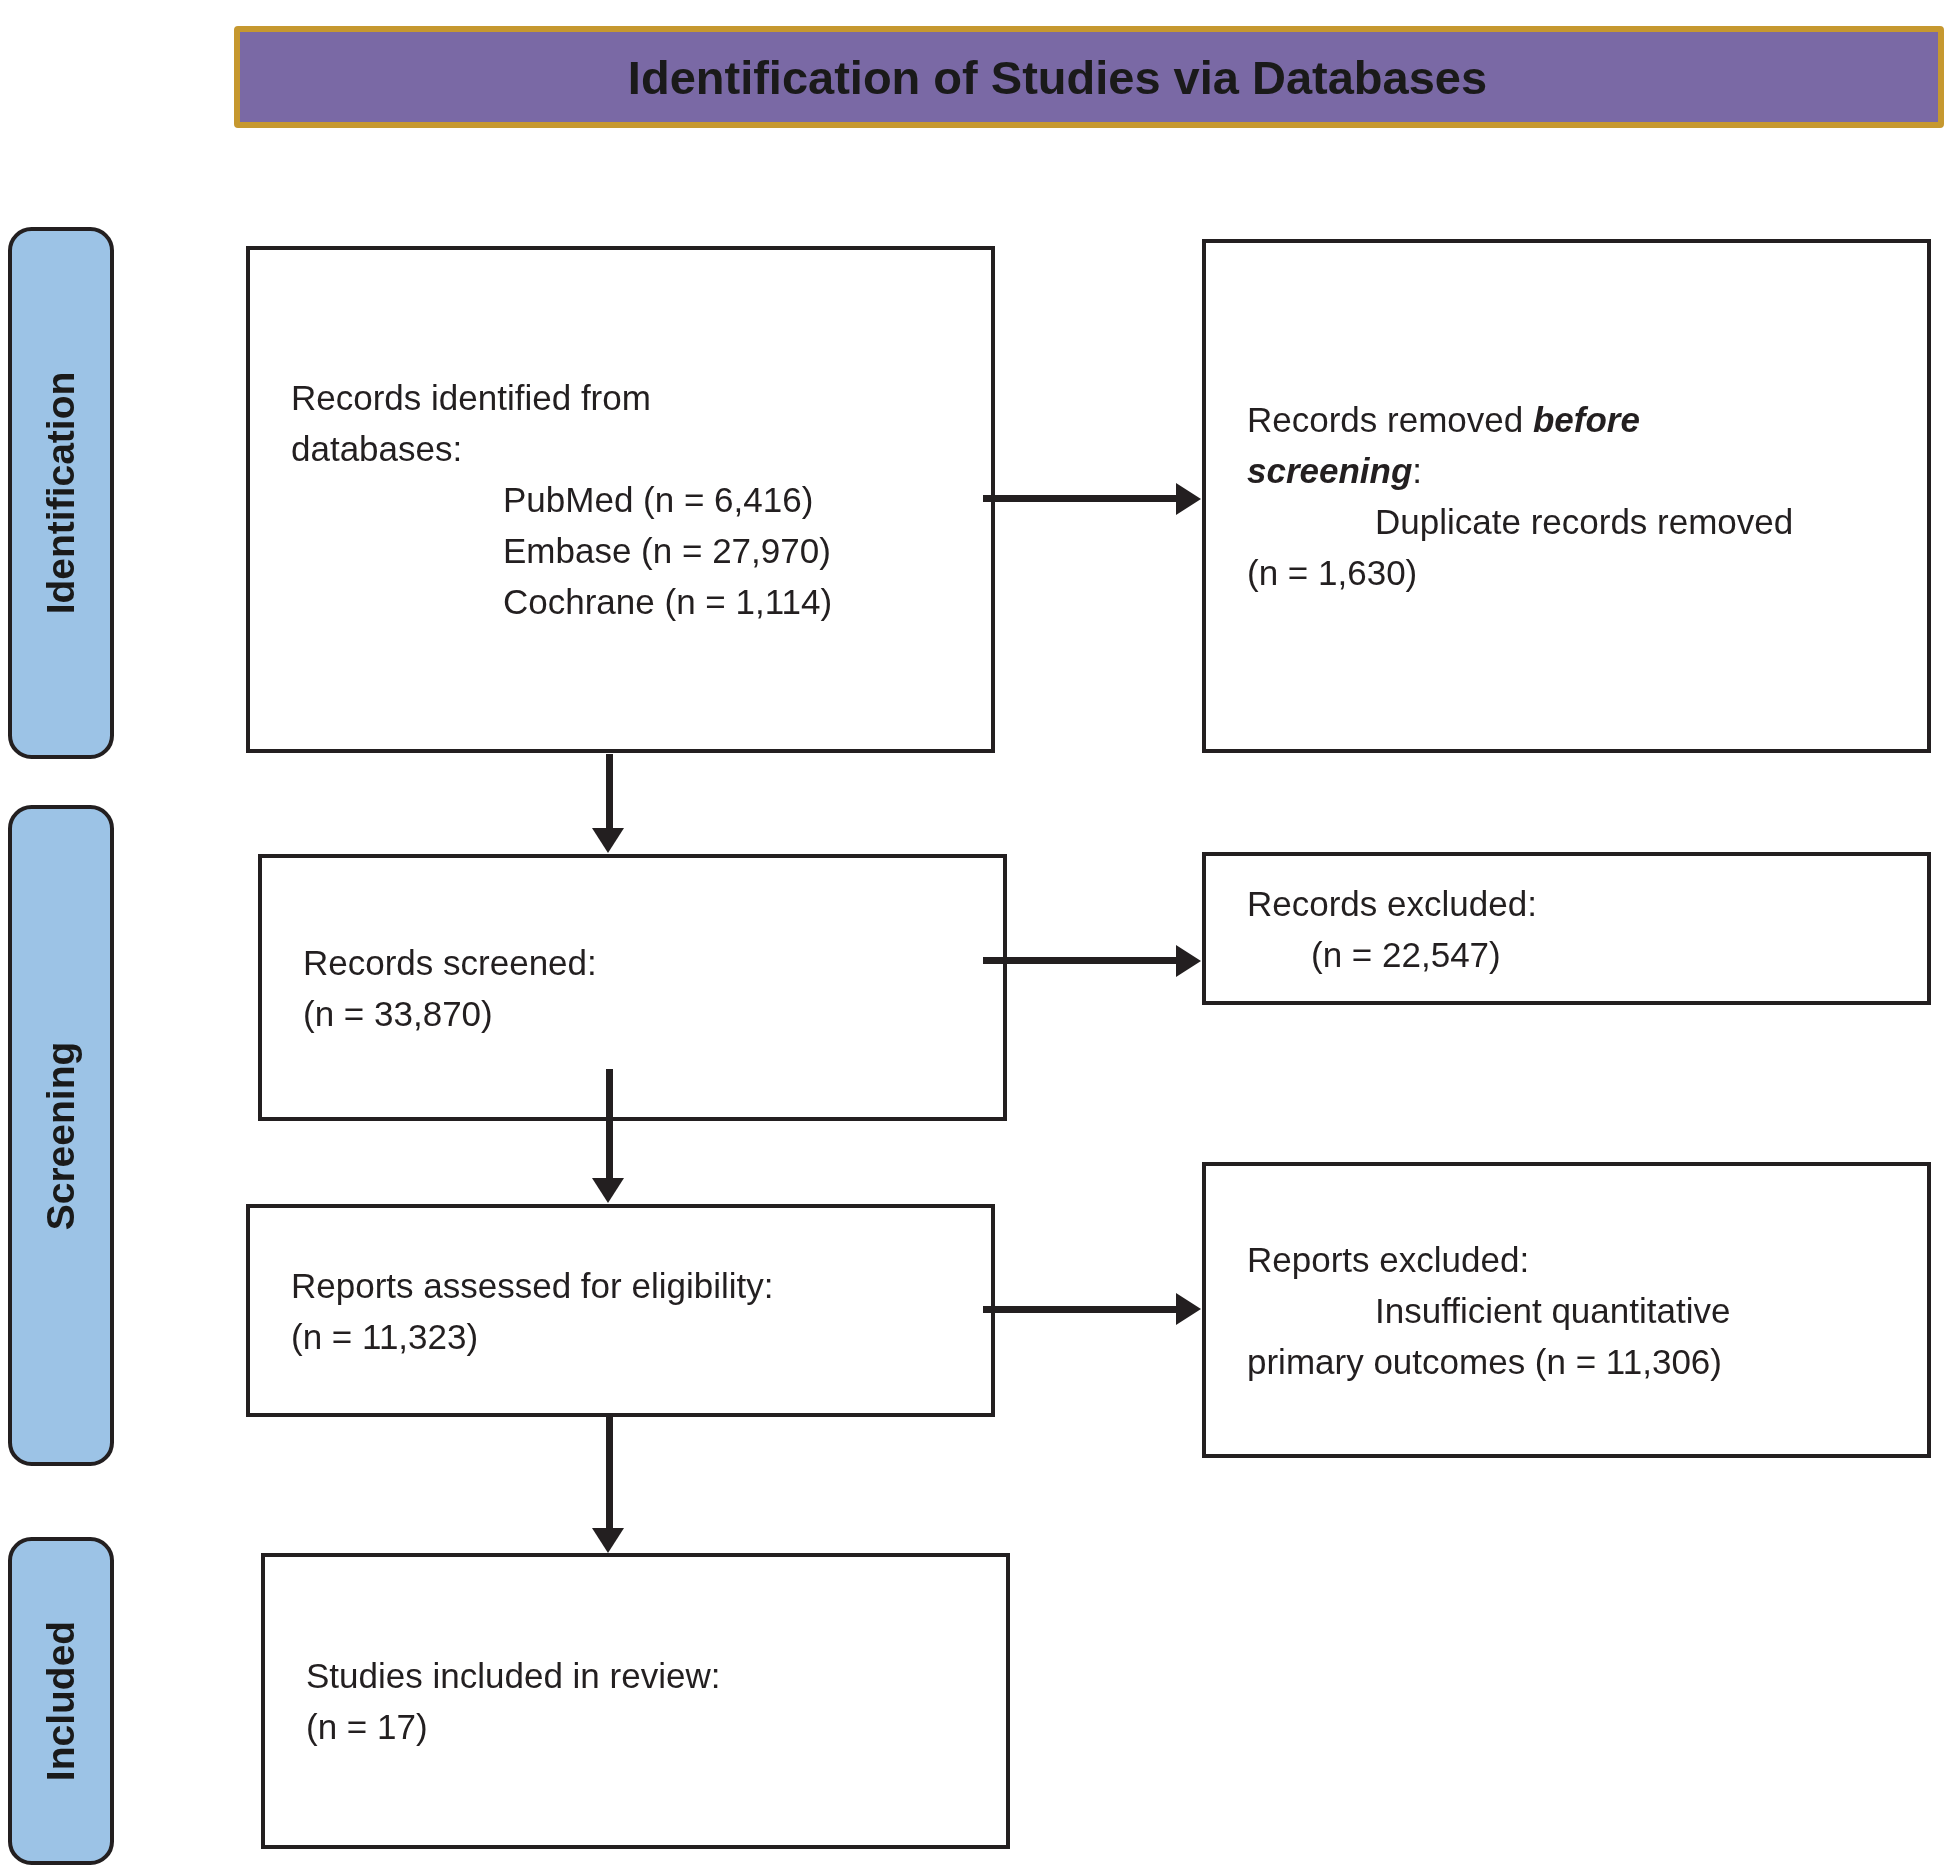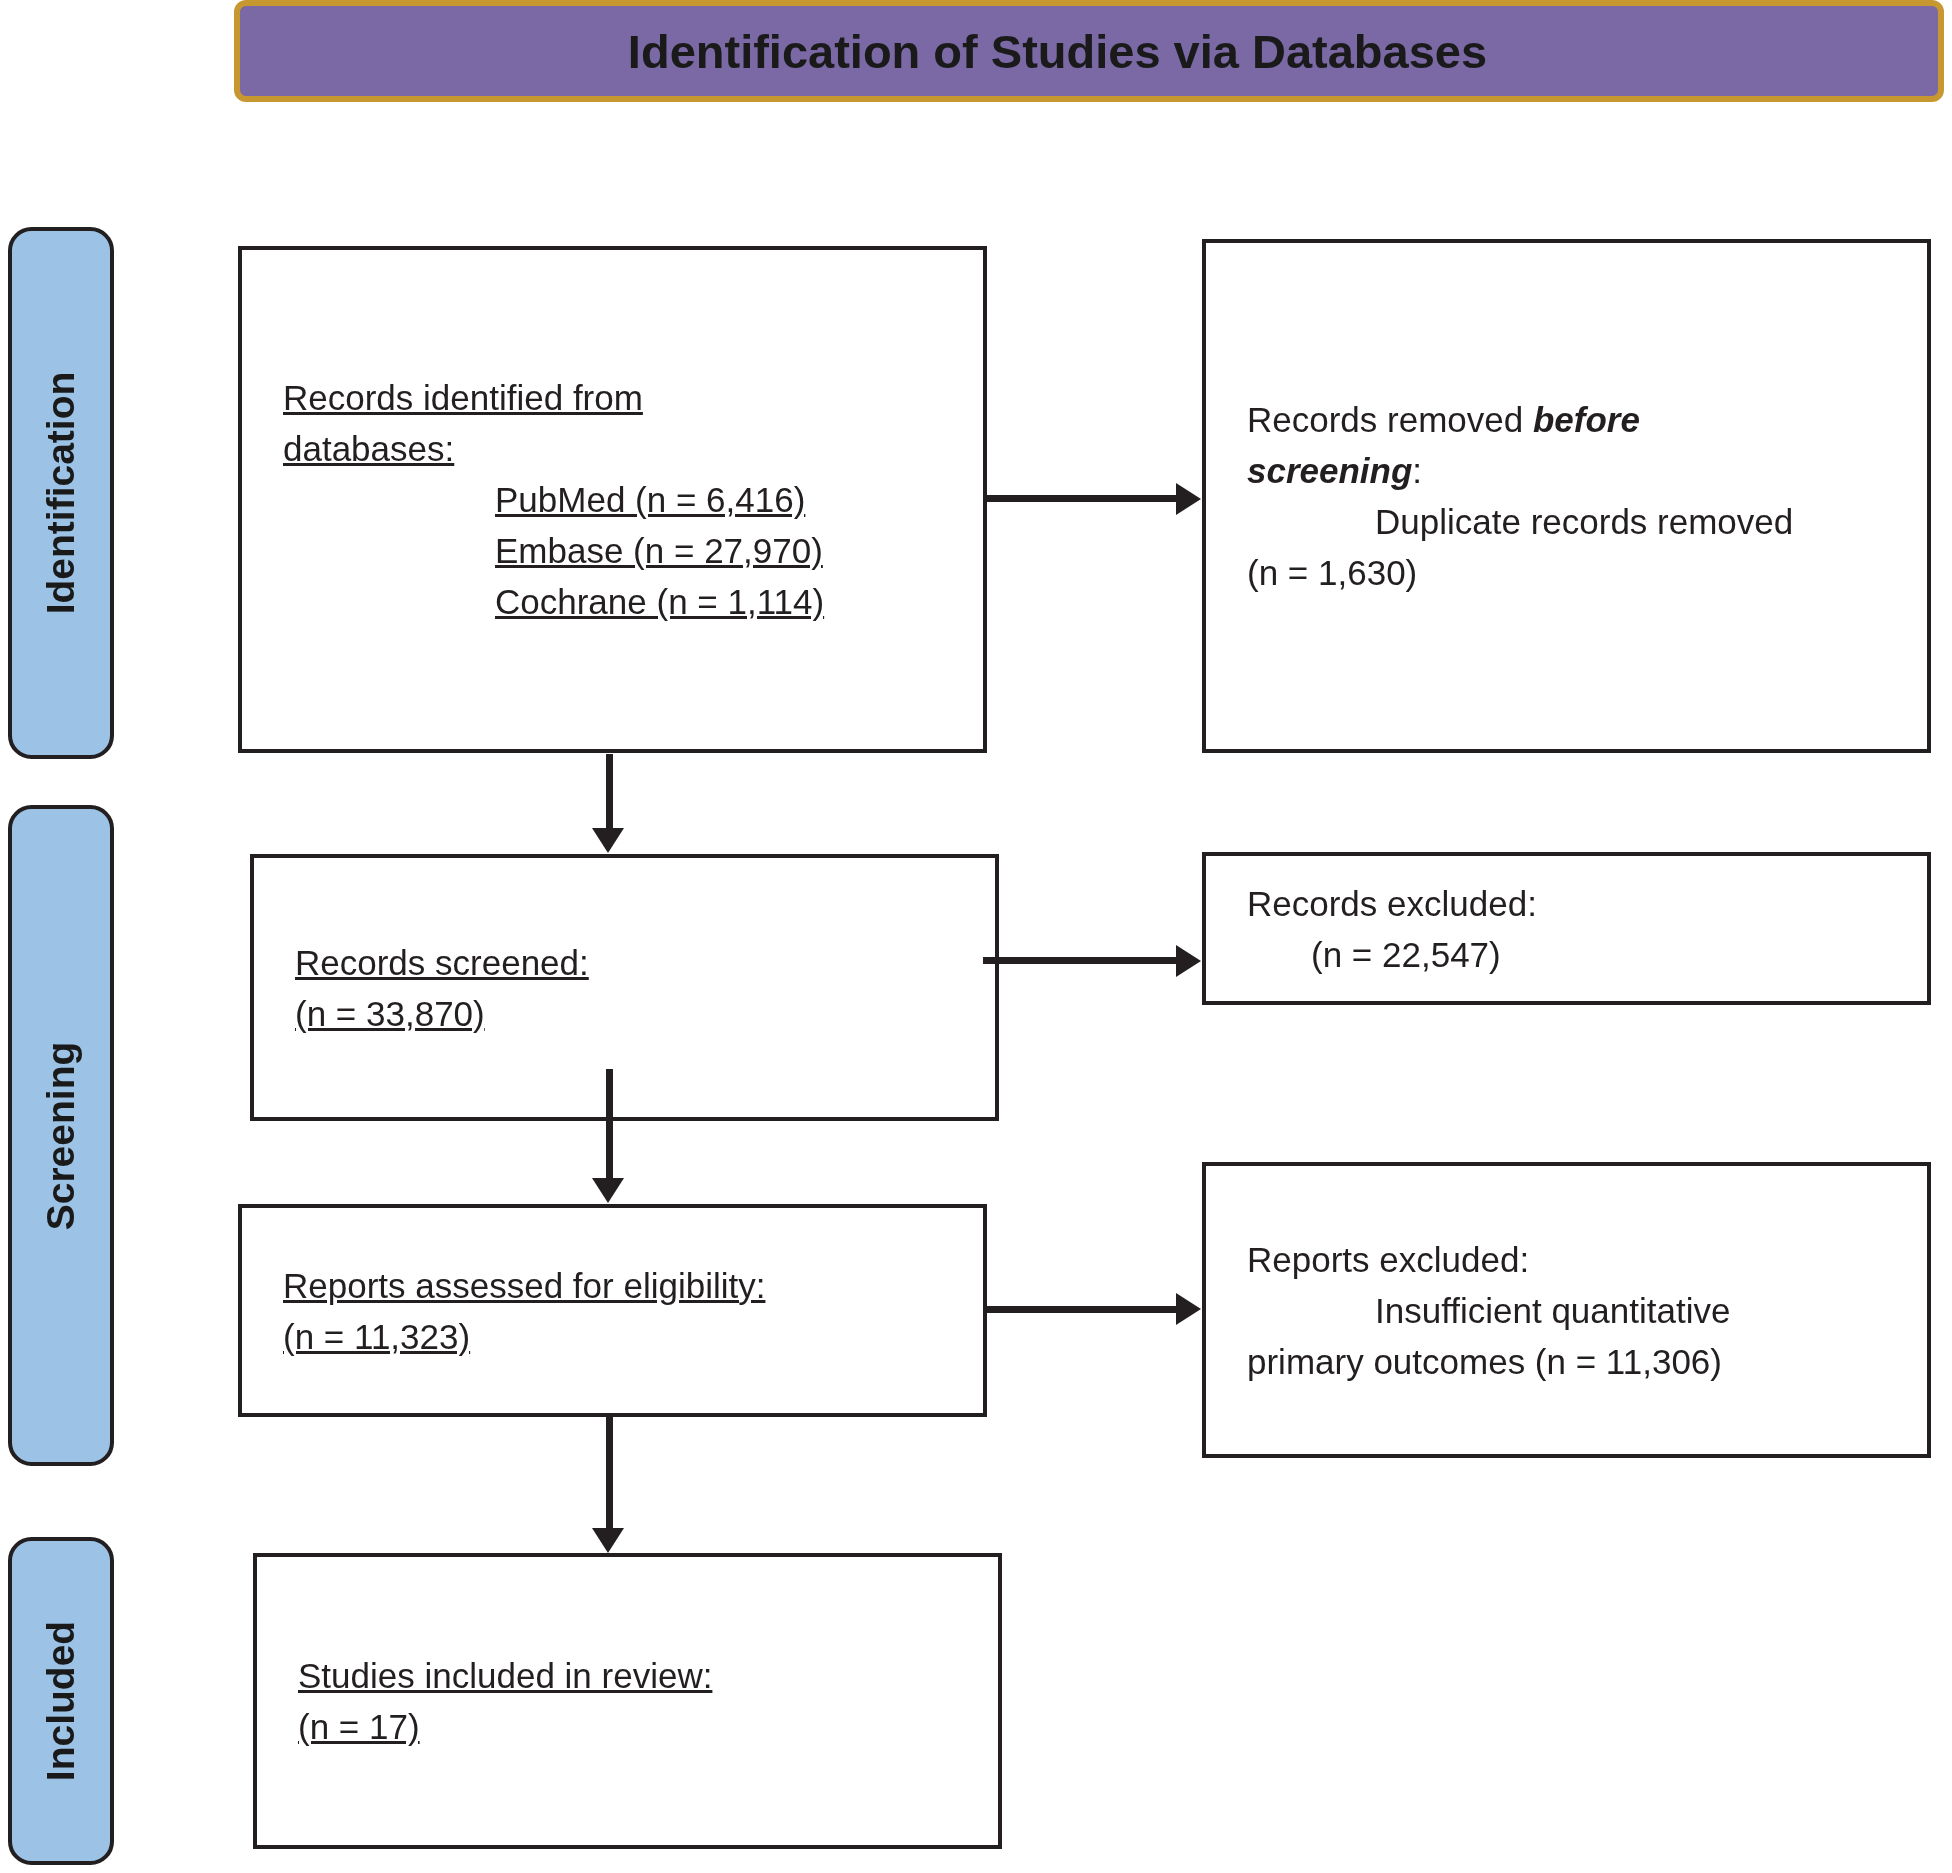--- a/index.html
+++ b/index.html
@@ -8,25 +8,25 @@
     width: 1952px;
     height: 1874px;
     background: #ffffff;
     font-family: "Liberation Sans", sans-serif;
     color: var(--text, #231f20);
   }
 
   
   .banner {
     position: absolute;
-    left: 234px; top: 0;
+    left: 234px; top: 26px;
     width: 1710px; height: 102px;
     background: var(--banner-fill, #7a69a5);
     border: 6.9px solid var(--banner-border, #c6982f);
-    border-radius: 12px;
+    border-radius: 4px;
     box-sizing: border-box;
     display: flex;
     align-items: center;
     justify-content: center;
     padding-right: 63px;
   }
   .banner-title {
     font-size: 47px;
     font-weight: bold;
     color: #1a1a1a;
@@ -60,21 +60,21 @@
     background: #ffffff;
     border: 4.9px solid var(--line, #231f20);
     box-sizing: border-box;
     display: flex;
     flex-direction: column;
     justify-content: center;
     font-size: 35px;
     line-height: 51px;
   }
   .fbox .pad { padding-left: 41px; padding-right: 19.7px; }
-  .col-left  { left: 238px; width: 749px; text-decoration: underline; }
+  .col-left  { left: 246px; width: 749px; }
   .col-right { left: 1202px; width: 729px; }
   .indent-lg { padding-left: 212px; }
   .indent-md { padding-left: 128px; }
   .indent-sm { padding-left: 64px; }
   .it { font-style: italic; font-weight: bold; }
   .tline { display: block; }
 
   
   .vline {
     position: absolute;

